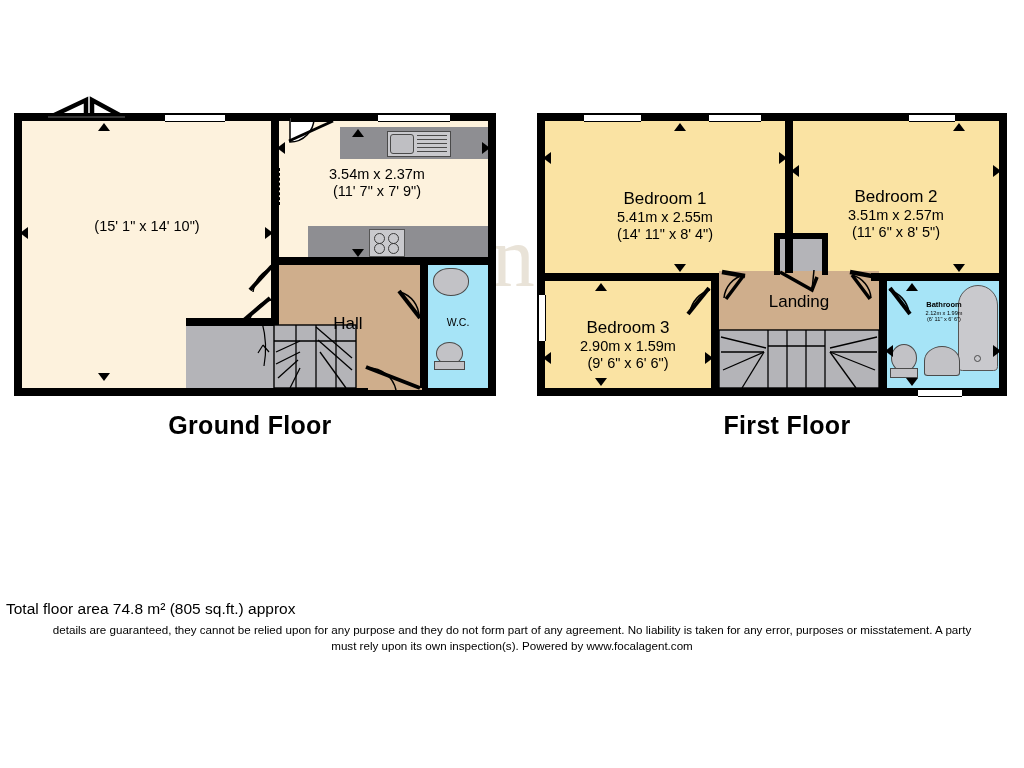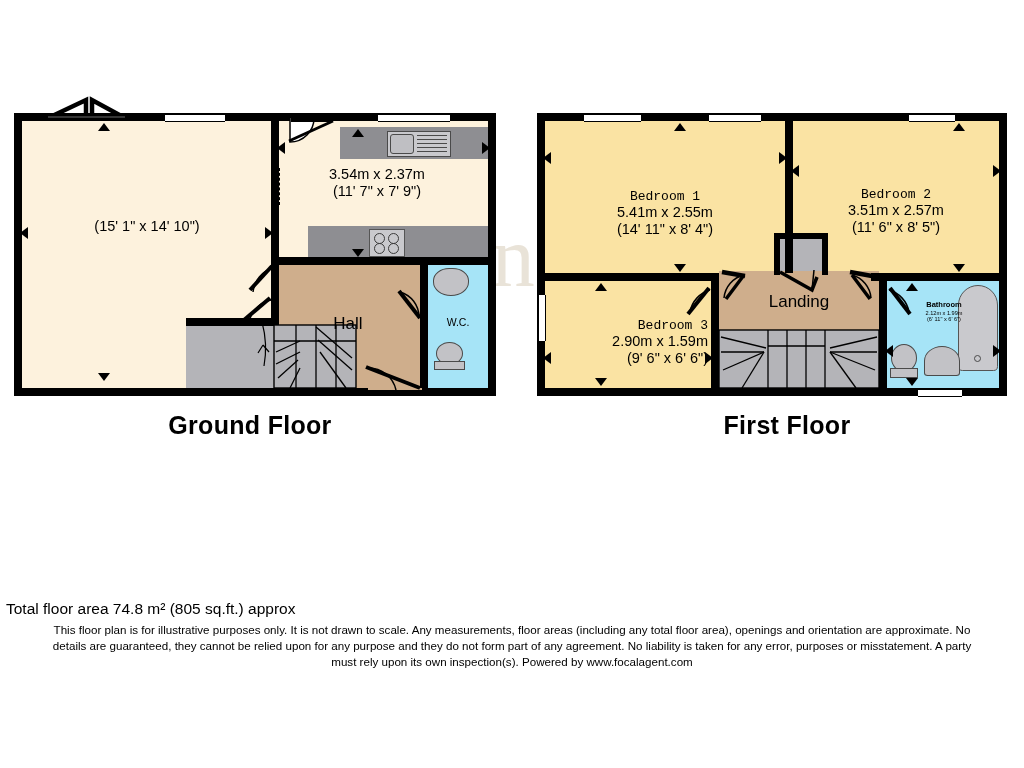--- a/index.html
+++ b/index.html
@@ -28,21 +28,21 @@
   .tan{background:#cfae8c;}
   .blue{background:#a6e4f7;}
   .grey{background:#b4b4b8;}
   .dgrey{background:#8e8e92;}
 
   
   .rlabel{position:absolute;text-align:center;z-index:7;line-height:1.18;
           pointer-events:none;}
   .rlabel .nm{font-size:16.5px;font-weight:400;display:block;white-space:nowrap;}
   .rlabel .dm{font-size:14.5px;font-weight:400;display:block;white-space:nowrap;}
-  .rlabel.big .nm{font-size:13px;font-family:Liberation Mono, monospace;}
+  .rlabel.big .nm{font-size:17px;}
   .rlabel.small .nm{font-size:7.5px;font-weight:bold;display:block;}
   .rlabel.small .dm{font-size:5.6px;display:block;}
   .rlabel.hall .nm{font-size:17px;}
   .rlabel.wc .nm{font-size:10.5px;}
 
   
   .win{position:absolute;background:#fff;border-top:1.6px solid #000;
        border-bottom:1.6px solid #000;z-index:5;}
   .win.v{border-top:none;border-bottom:none;border-left:1.6px solid #000;
        border-right:1.6px solid #000;}
@@ -317,39 +317,38 @@
       <span class="dm">5.41m x 2.55m</span>
       <span class="dm">(14' 11" x 8' 4")</span>
     </div>
 
     <div class="rlabel big" style="left:294px;top:187px;width:180px;">
       <span class="nm">Bedroom 2</span>
       <span class="dm">3.51m x 2.57m</span>
       <span class="dm">(11' 6" x 8' 5")</span>
     </div>
 
-    <div class="rlabel big" style="left:36px;top:318px;width:160px;text-align:right;">
+    <div class="rlabel big" style="left:36px;top:318px;width:160px;">
       <span class="nm">Bedroom 3</span>
       <span class="dm">2.90m x 1.59m</span>
       <span class="dm">(9' 6" x 6' 6")</span>
     </div>
 
     <div class="rlabel hall" style="left:222px;top:292px;width:130px;">
       <span class="nm">Landing</span>
     </div>
 
     <div class="rlabel small" style="left:394px;top:301px;width:76px;">
       <span class="nm">Bathroom</span>
       <span class="dm">2.12m x 1.99m</span>
       <span class="dm">(6' 11" x 6' 6")</span>
     </div>
 
     <div class="floor-label" style="left:125px;top:411px;width:300px;">First Floor</div>
   </div>
 
   <div class="foot-total">Total floor area 74.8 m² (805 sq.ft.) approx</div>
   <div class="foot-disc">
-    <span>This floor plan is for illustrative purposes only. It is not drawn to scale. Any measurements, floor areas (including any total floor area), openings and orientation are approximate. No</span>
     <span>details are guaranteed, they cannot be relied upon for any purpose and they do not form part of any agreement. No liability is taken for any error, purposes or misstatement. A party</span>
     <span>must rely upon its own inspection(s). Powered by www.focalagent.com</span>
   </div>
 
 </div>
 
 </body></html>

